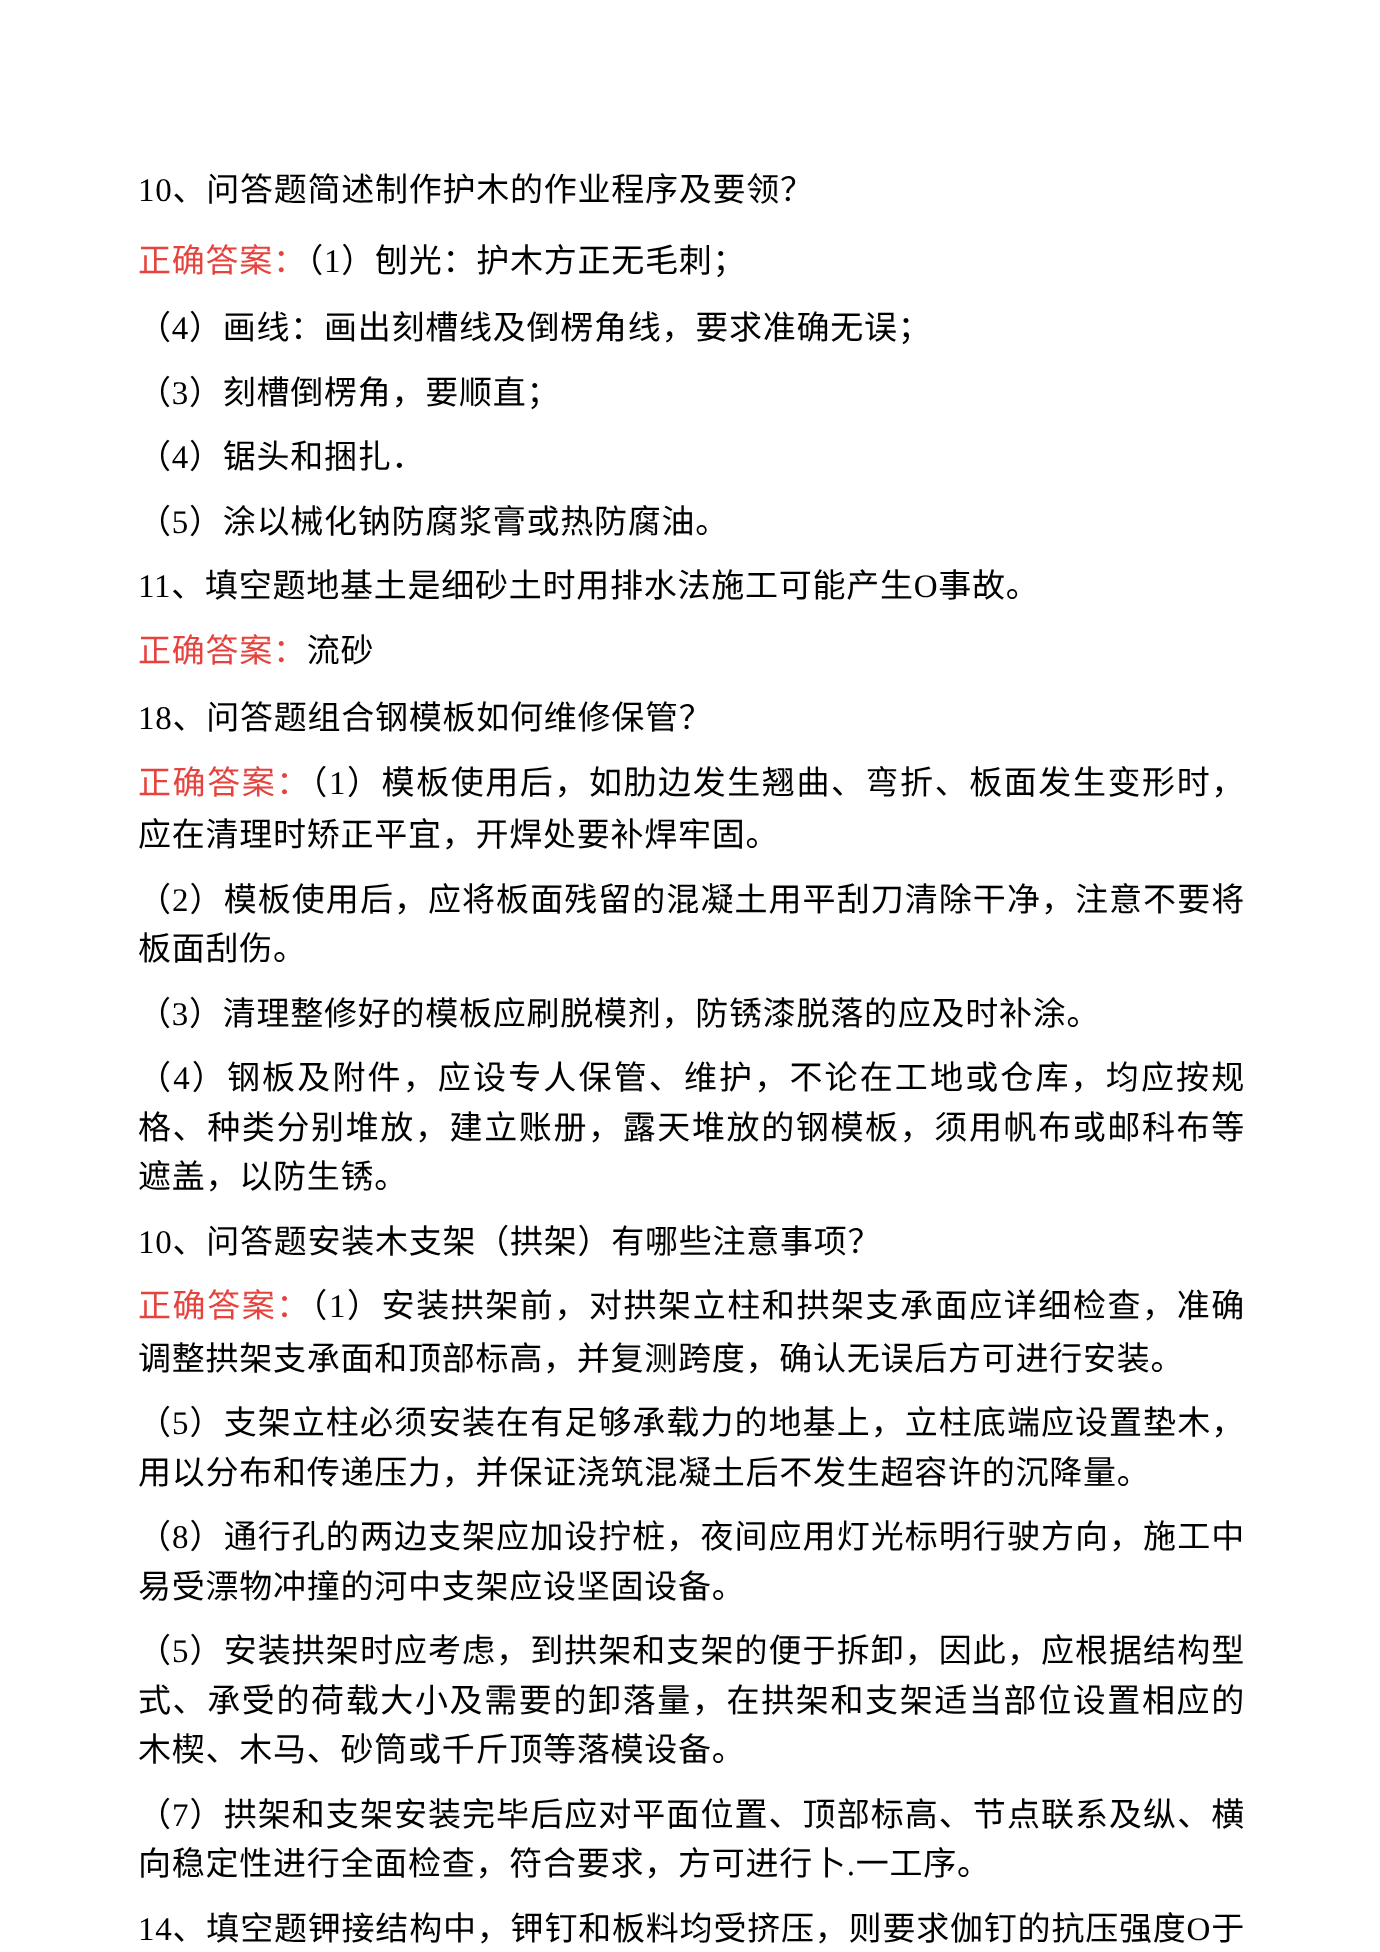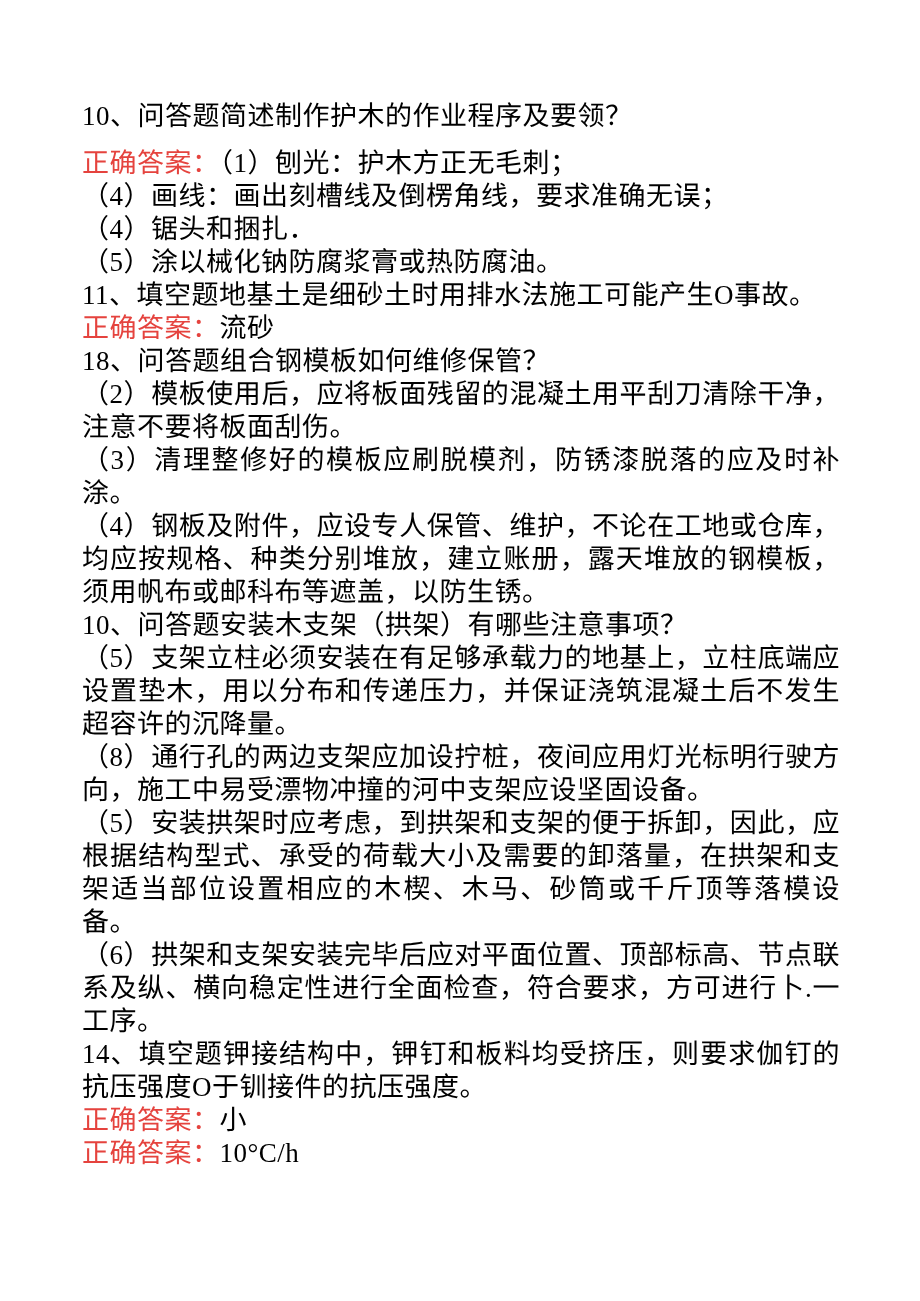--- a/index.html
+++ b/index.html
@@ -18,54 +18,58 @@
     overflow-x: hidden;
   }
   .page {
     width: 920px;
     min-height: 1301px;
     box-sizing: border-box;
     background: #ffffff;
     padding: 100px 80px 40px 82px;
   }
   .doc-content p.block {
-    margin: 0;
+    margin: 10px;
     padding: 0;
-    font-size: 27px;
+    font-size: 22px;
     line-height: 33px;
     text-align: justify;
     text-justify: inter-ideograph;
     word-break: break-all;
     letter-spacing: 0.5px;
   }
   .doc-content p.block.gap {
     margin-top: 14px;
   }
   .doc-content span.answer-label {
     color: var(--answer-color, #e5433e);
+    font-family: Liberation Mono, monospace;
   }
 </style>
 </head>
 <body style="background: rgb(255, 255, 255); color: rgb(0, 0, 0);">
 
 <div class="page">
   <div class="doc-content" id="doc-content">
       <p class="block"><span>10、问答题简述制作护木的作业程序及要领？</span></p>
       <p class="block gap"><span class="answer-label">正确答案：</span><span>（1）刨光：护木方正无毛刺；</span></p>
       <p class="block"><span>（4）画线：画出刻槽线及倒楞角线，要求准确无误；</span></p>
+      <p class="block"><span>（3）刻槽倒楞角，要顺直；</span></p>
       <p class="block"><span>（4）锯头和捆扎．</span></p>
       <p class="block"><span>（5）涂以械化钠防腐浆膏或热防腐油。</span></p>
       <p class="block"><span>11、填空题地基土是细砂土时用排水法施工可能产生O事故。</span></p>
       <p class="block"><span class="answer-label">正确答案：</span><span>流砂</span></p>
       <p class="block"><span>18、问答题组合钢模板如何维修保管？</span></p>
+      <p class="block"><span class="answer-label">正确答案：</span><span>（1）模板使用后，如肋边发生翘曲、弯折、板面发生变形时，应在清理时矫正平宜，开焊处要补焊牢固。</span></p>
       <p class="block"><span>（2）模板使用后，应将板面残留的混凝土用平刮刀清除干净，注意不要将板面刮伤。</span></p>
       <p class="block"><span>（3）清理整修好的模板应刷脱模剂，防锈漆脱落的应及时补涂。</span></p>
       <p class="block"><span>（4）钢板及附件，应设专人保管、维护，不论在工地或仓库，均应按规格、种类分别堆放，建立账册，露天堆放的钢模板，须用帆布或邮科布等遮盖，以防生锈。</span></p>
       <p class="block"><span>10、问答题安装木支架（拱架）有哪些注意事项？</span></p>
+      <p class="block"><span class="answer-label">正确答案：</span><span>（1）安装拱架前，对拱架立柱和拱架支承面应详细检查，准确调整拱架支承面和顶部标高，并复测跨度，确认无误后方可进行安装。</span></p>
       <p class="block"><span>（5）支架立柱必须安装在有足够承载力的地基上，立柱底端应设置垫木，用以分布和传递压力，并保证浇筑混凝土后不发生超容许的沉降量。</span></p>
       <p class="block"><span>（8）通行孔的两边支架应加设拧桩，夜间应用灯光标明行驶方向，施工中易受漂物冲撞的河中支架应设坚固设备。</span></p>
       <p class="block"><span>（5）安装拱架时应考虑，到拱架和支架的便于拆卸，因此，应根据结构型式、承受的荷载大小及需要的卸落量，在拱架和支架适当部位设置相应的木楔、木马、砂筒或千斤顶等落模设备。</span></p>
-      <p class="block"><span>（6）拱架和支架安装完毕后应对平面位置、顶部标高、节点联系及纵、横向稳定性进行全面检查，符合要求，方可进行卜.一工序。</span></p>
+      <p class="block"><span>（7）拱架和支架安装完毕后应对平面位置、顶部标高、节点联系及纵、横向稳定性进行全面检查，符合要求，方可进行卜.一工序。</span></p>
       <p class="block"><span>14、填空题钾接结构中，钾钉和板料均受挤压，则要求伽钉的抗压强度O于钏接件的抗压强度。</span></p>
       <p class="block"><span class="answer-label">正确答案：</span><span>小</span></p>
       <p class="block"><span class="answer-label">正确答案：</span><span>10°C/h</span></p>
     </div>
 </div>
 
 </body></html>

